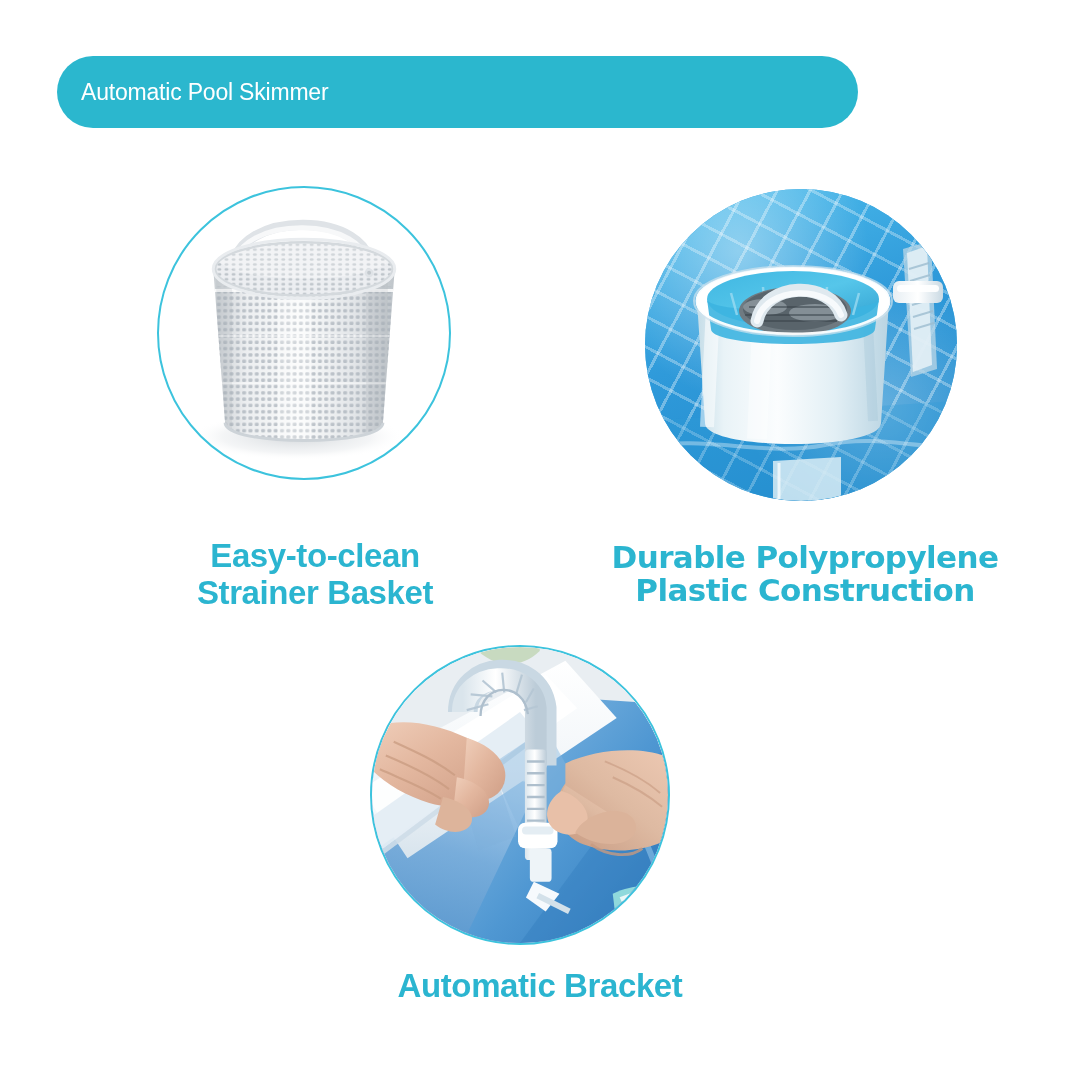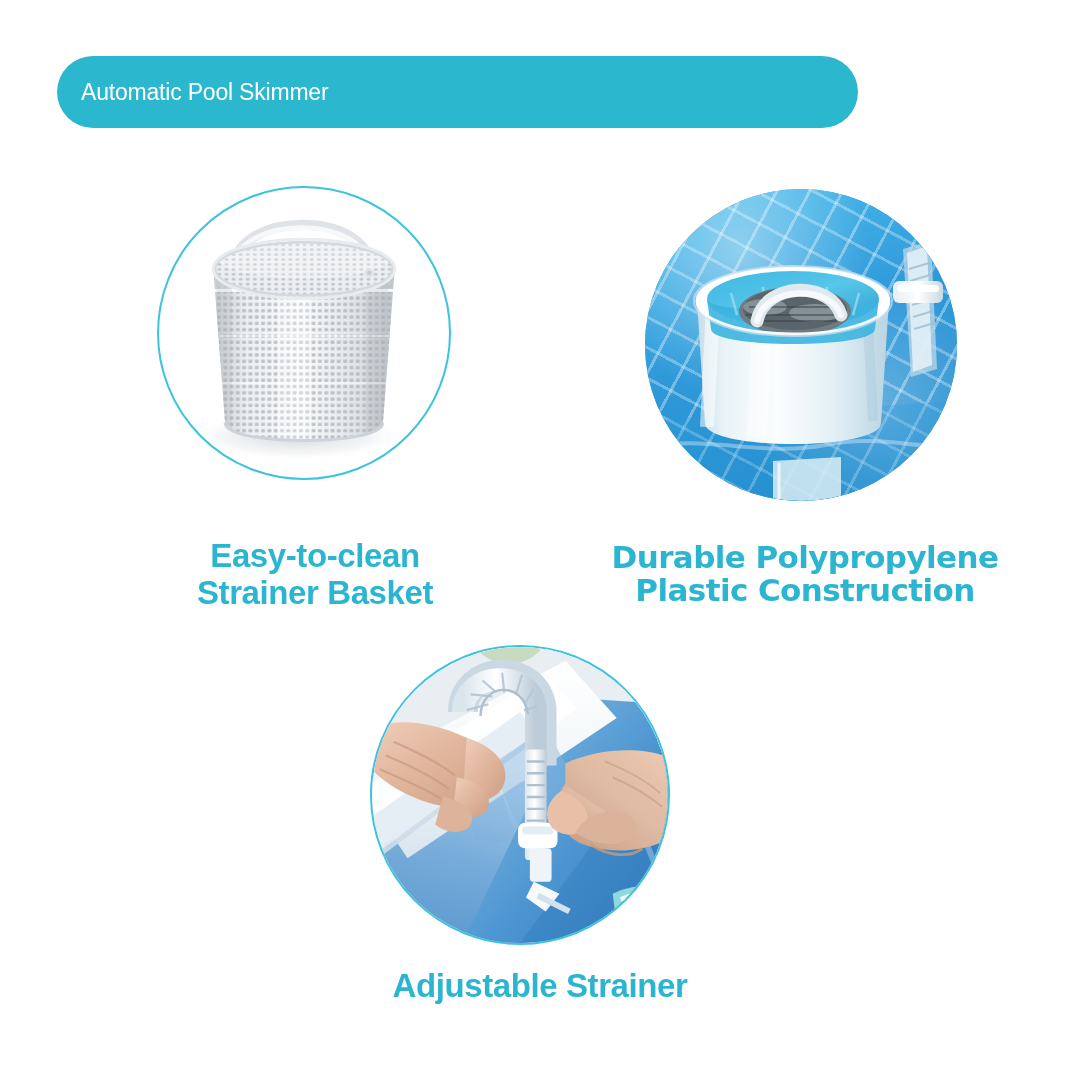--- a/index.html
+++ b/index.html
@@ -456,16 +456,16 @@
             <path d="M244,132 C262,140 280,150 294,162"></path>
           </g>
 
           <path d="M244,250 C268,238 298,240 312,254 L312,300 L250,300 Z" fill="#8fd9dc"></path>
           <path d="M252,256 C274,246 298,248 312,260" fill="none" stroke="#ffffff" stroke-width="5" opacity="0.8"></path>
           <path d="M272,252 L282,296" stroke="#ffffff" stroke-width="4" opacity="0.55"></path>
         </g>
       </svg>
     </div>
 
-    <div class="caption sans-bold" id="feature-3-caption">Adjustable Strainer</div>
+    <div class="caption sans-bold" id="feature-3-caption">Automatic Bracket</div>
   </div>
 
 </div>
 
 </body></html>

